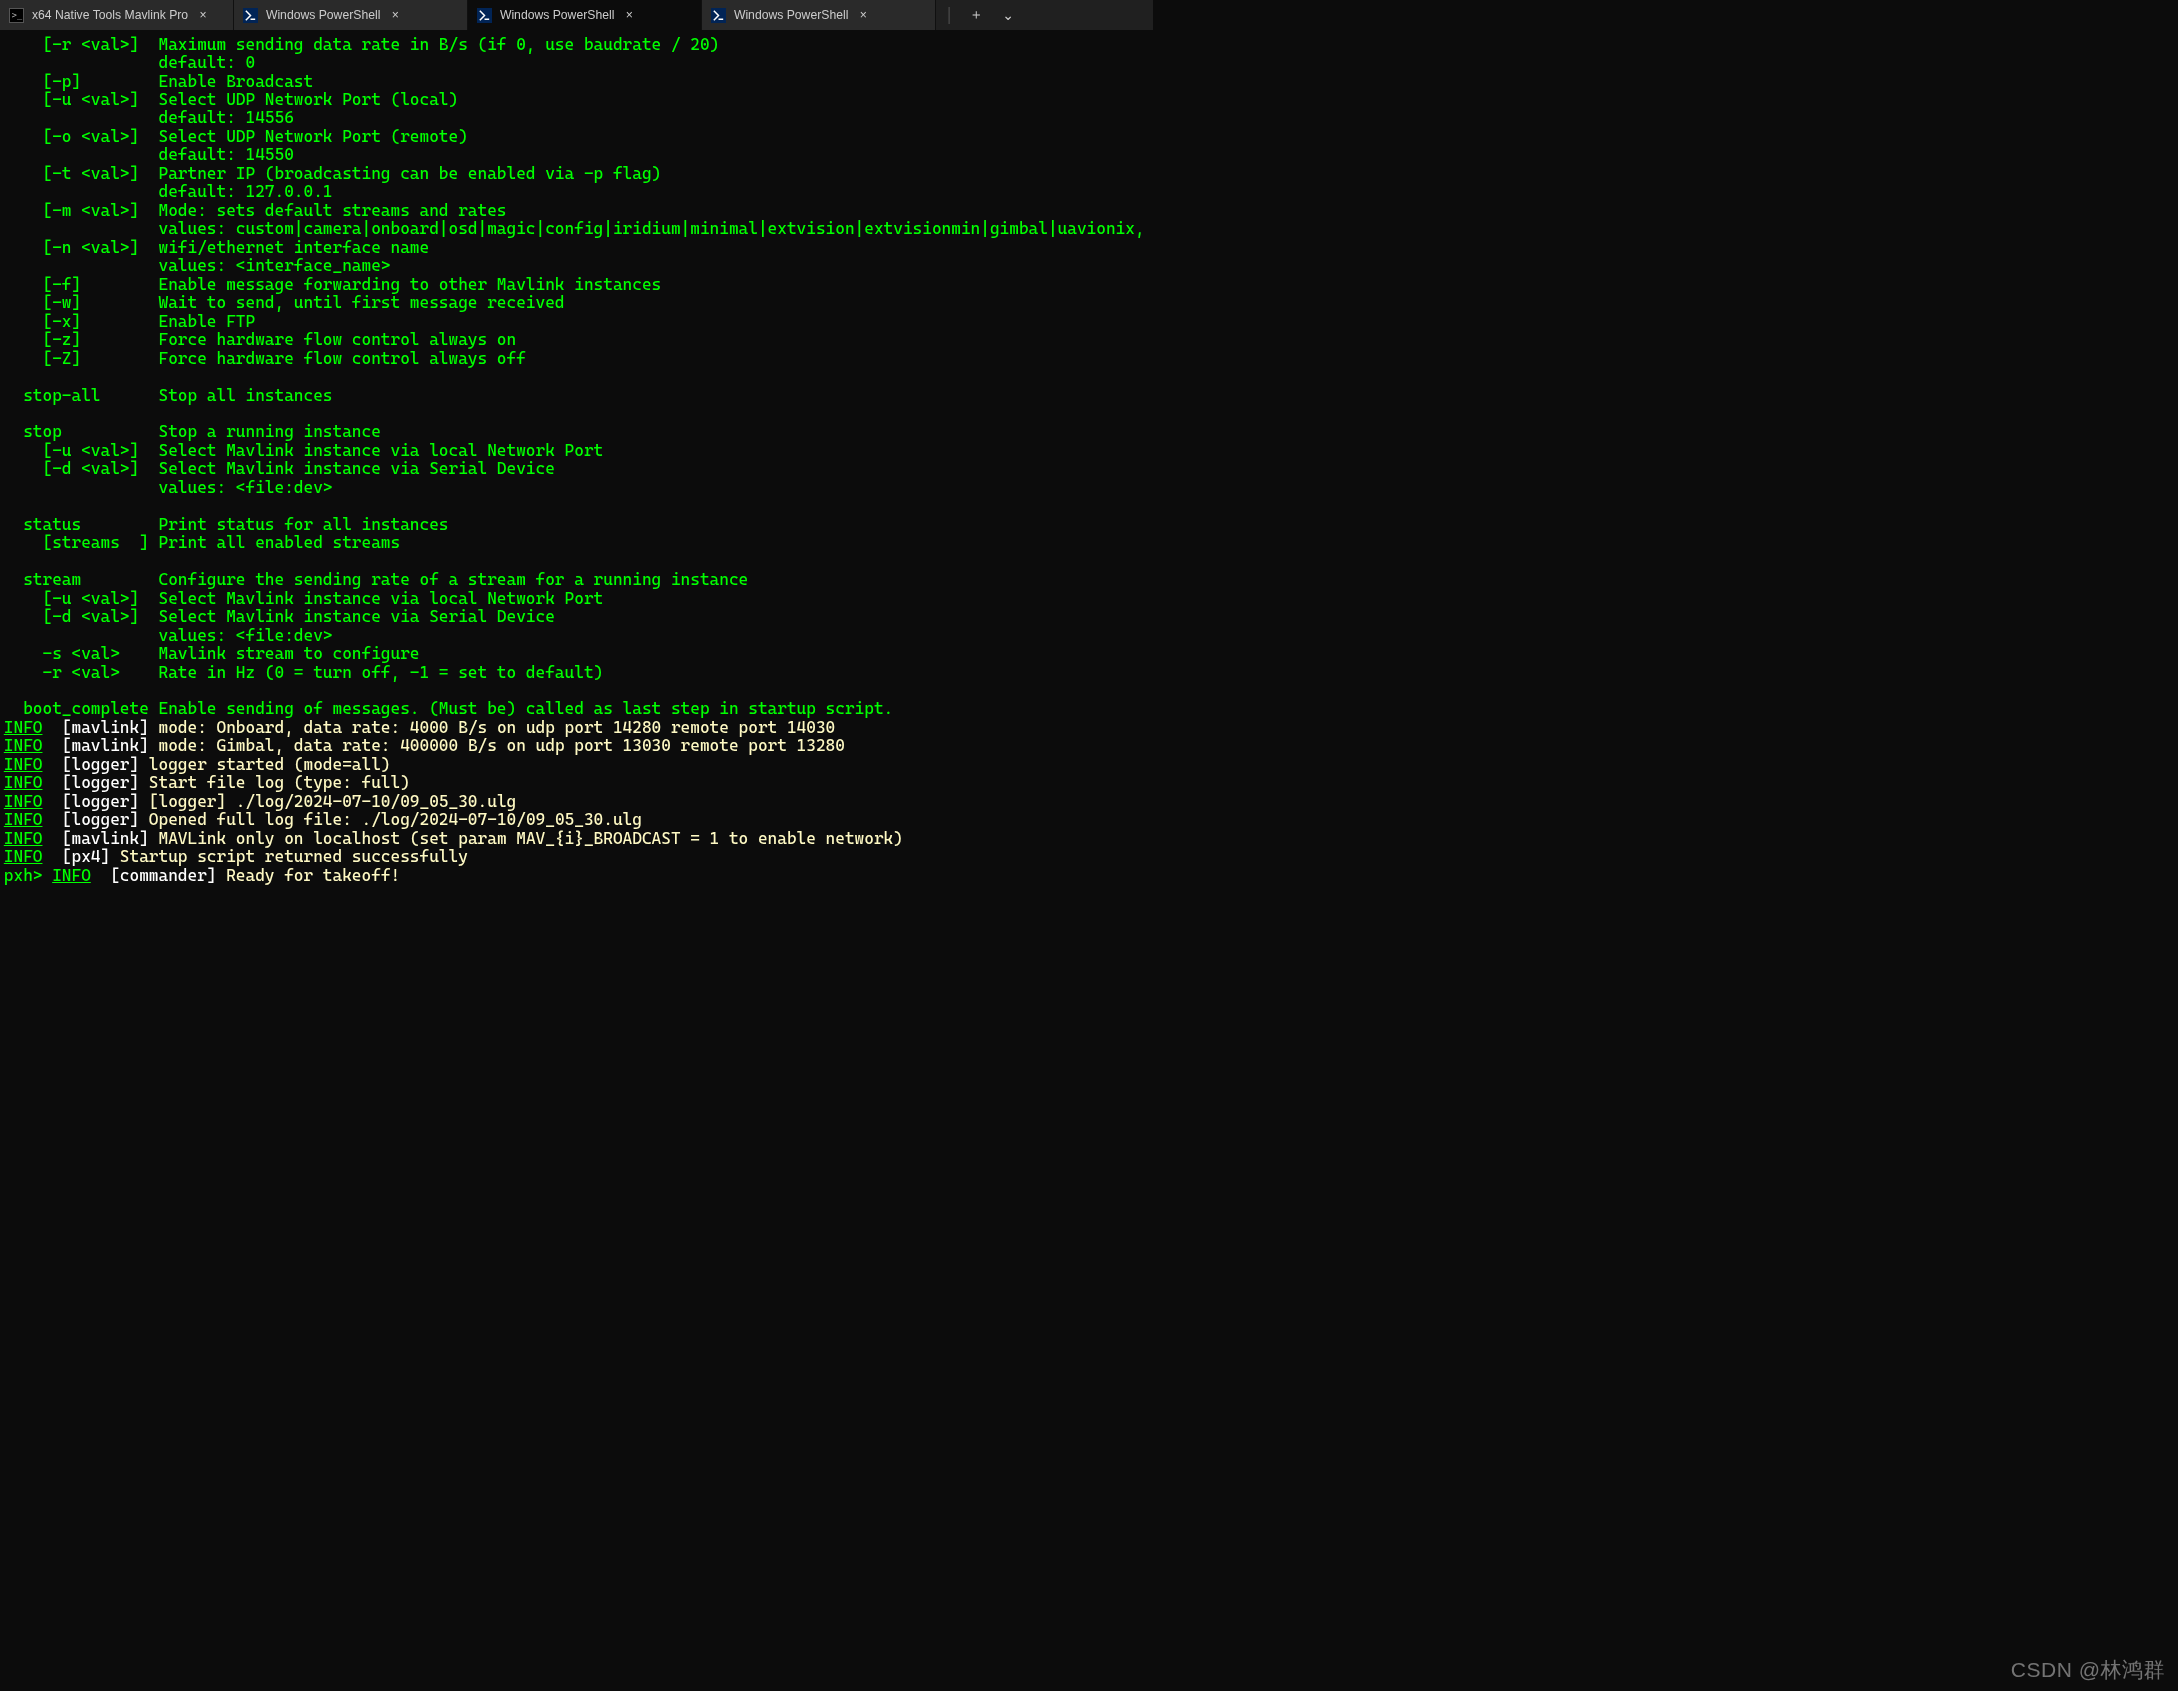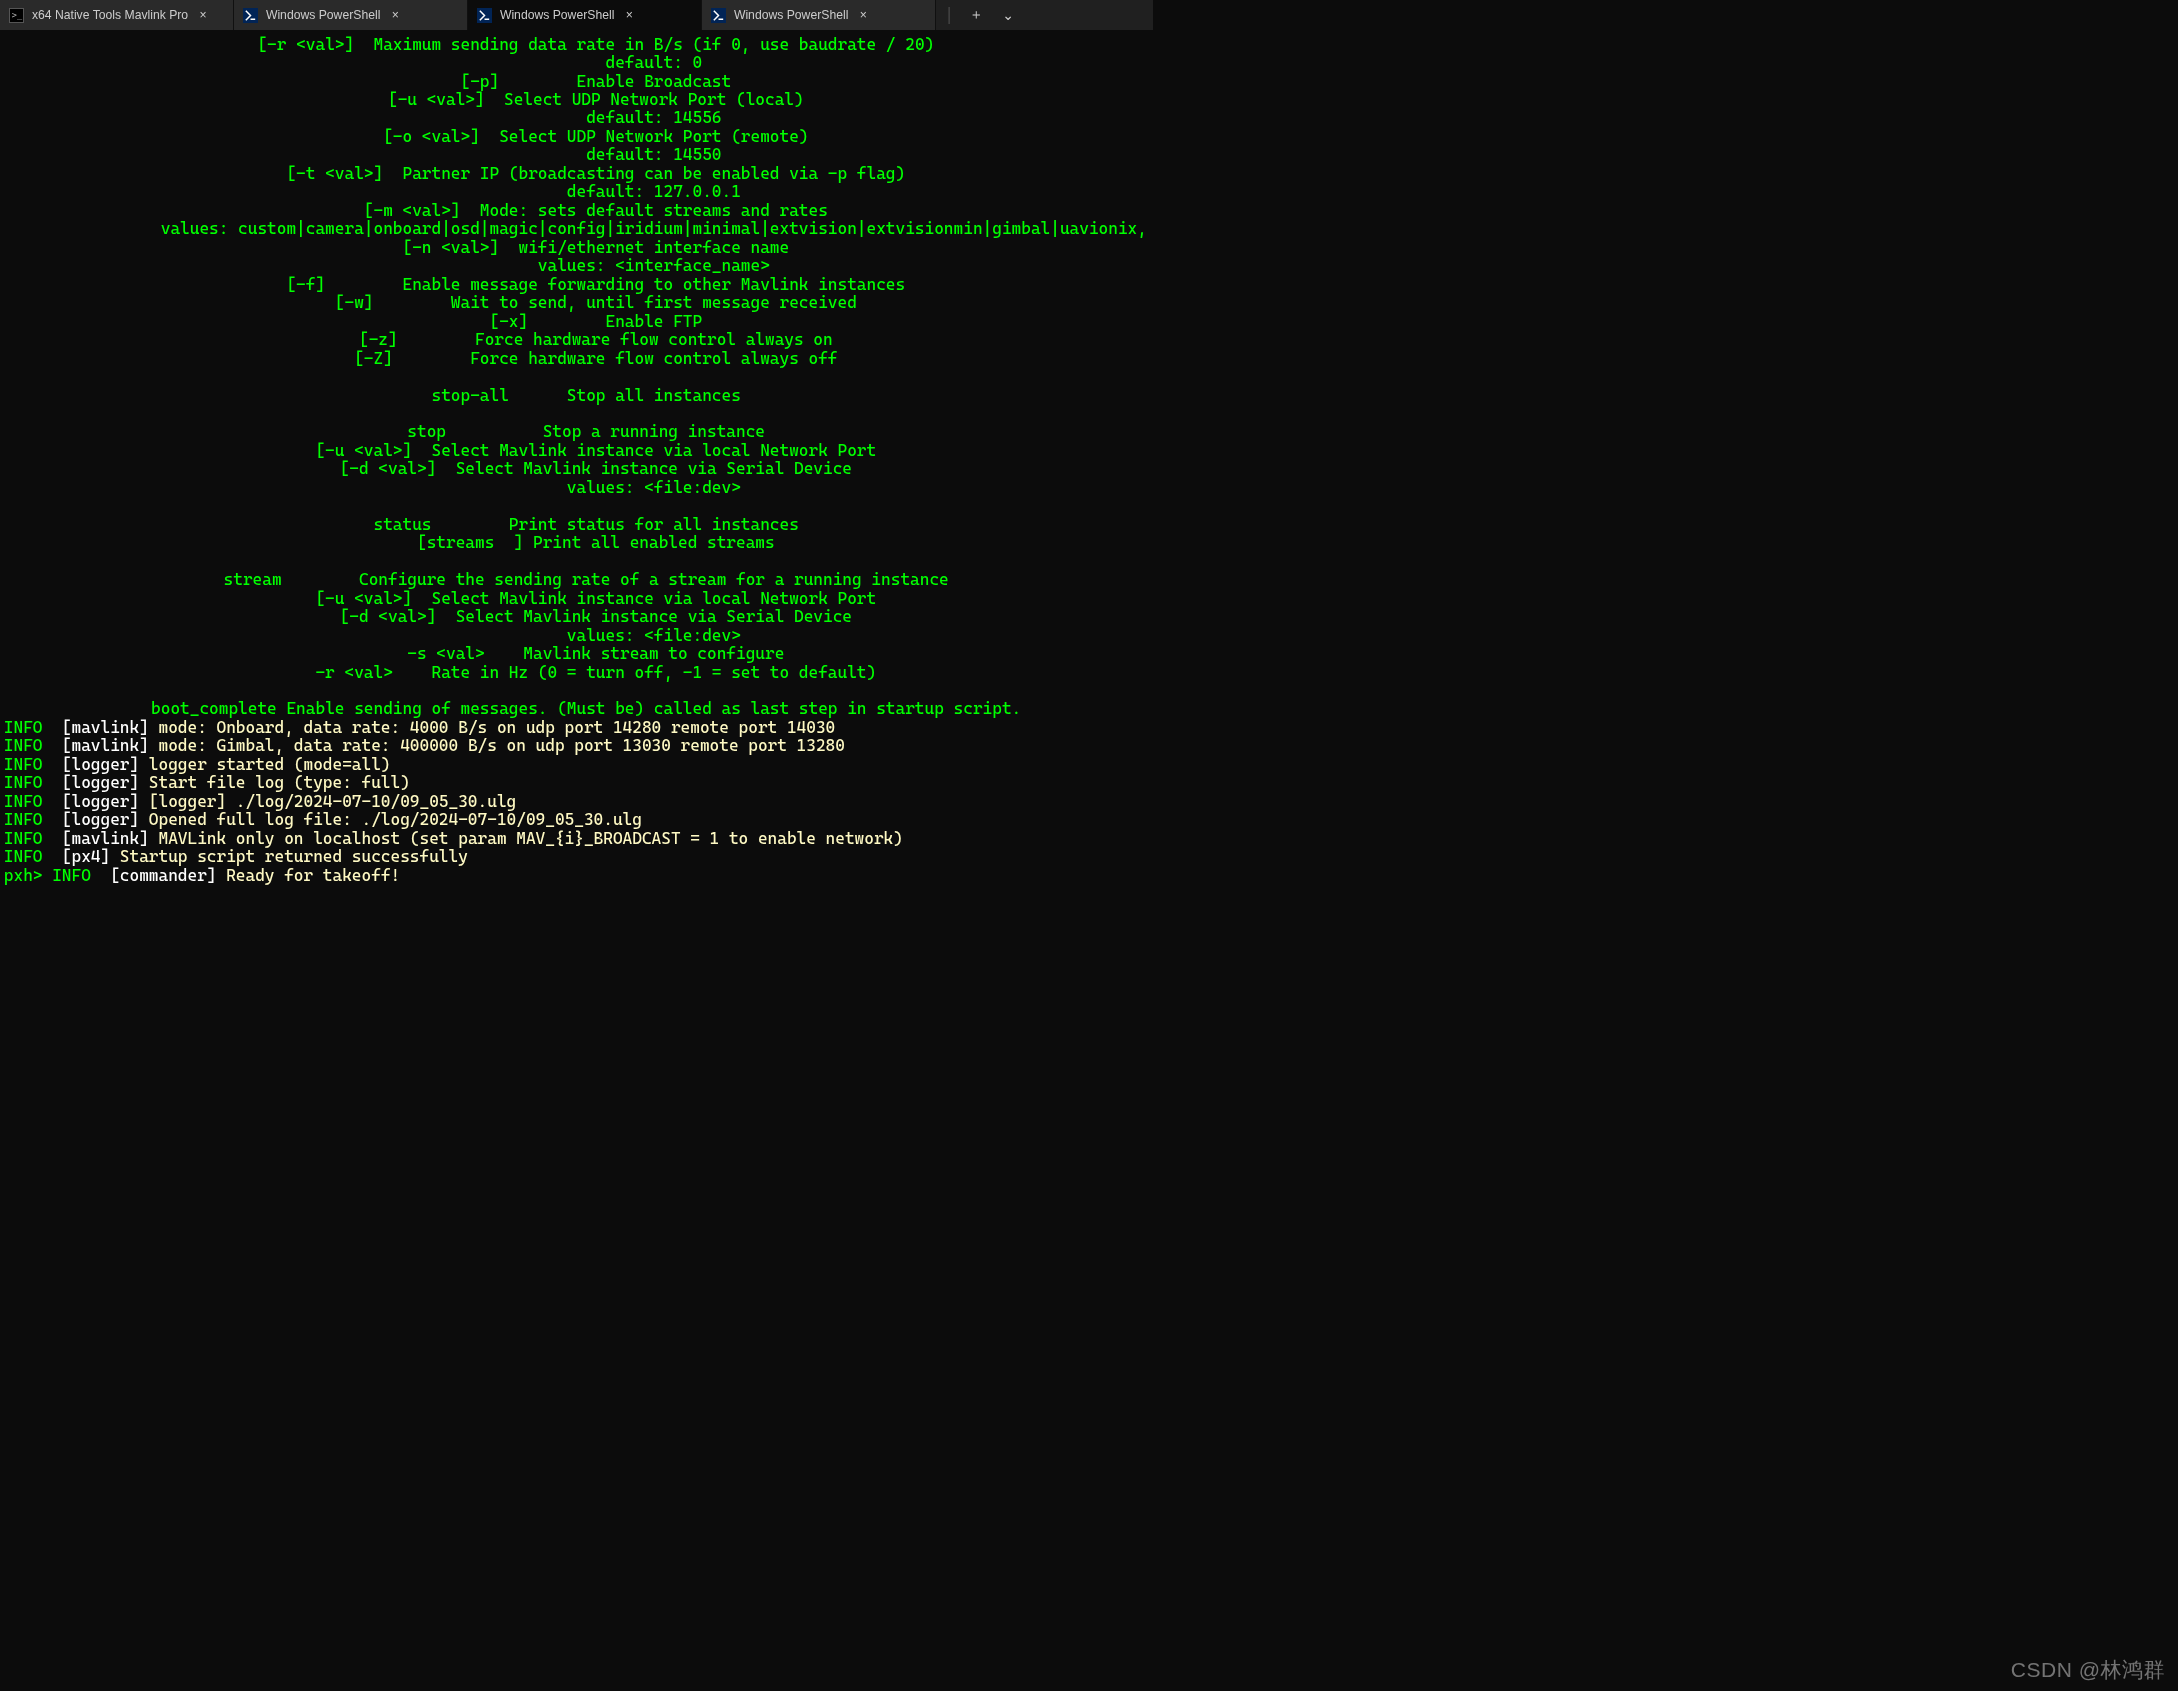--- a/index.html
+++ b/index.html
@@ -63,24 +63,24 @@
     font-size: 14px;
   }
   .tabbar-btn { cursor: pointer; padding: 0 3.8px; }
   .terminal {
     padding: 5.6px 3.8px;
     white-space: pre;
     line-height: 1.12;
     letter-spacing: 0px;
   }
   .log-line { display: block; }
-  .lvl-info  { color: #00ff00; }
+  .lvl-info  { color: #00ff00; text-decoration: underline; }
   .lvl-mod   { color: #ffffff; font-weight: normal; }
   .lvl-msg   { color: #fef9c3; }
-  .c-green   { color: #00ff00; text-align: center; }
+  .c-green   { color: #00ff00; }
   .watermark {
     position: absolute; right: 13px; bottom: 7.5px;
     color: rgba(200,200,200,0.55);
     font-family: "Microsoft YaHei", "Segoe UI", sans-serif;
     font-size: 21px; letter-spacing: 0.5px;
     pointer-events: none;
     text-align: right;
   }
 </style>
 </head>

